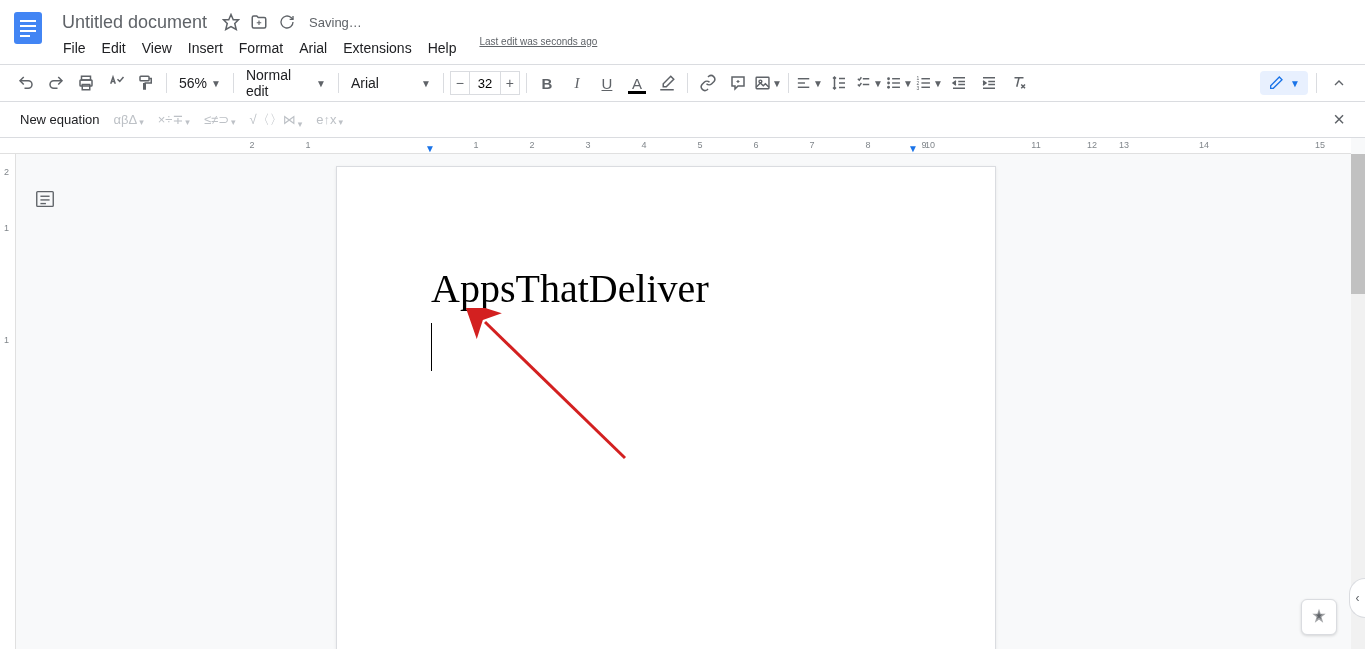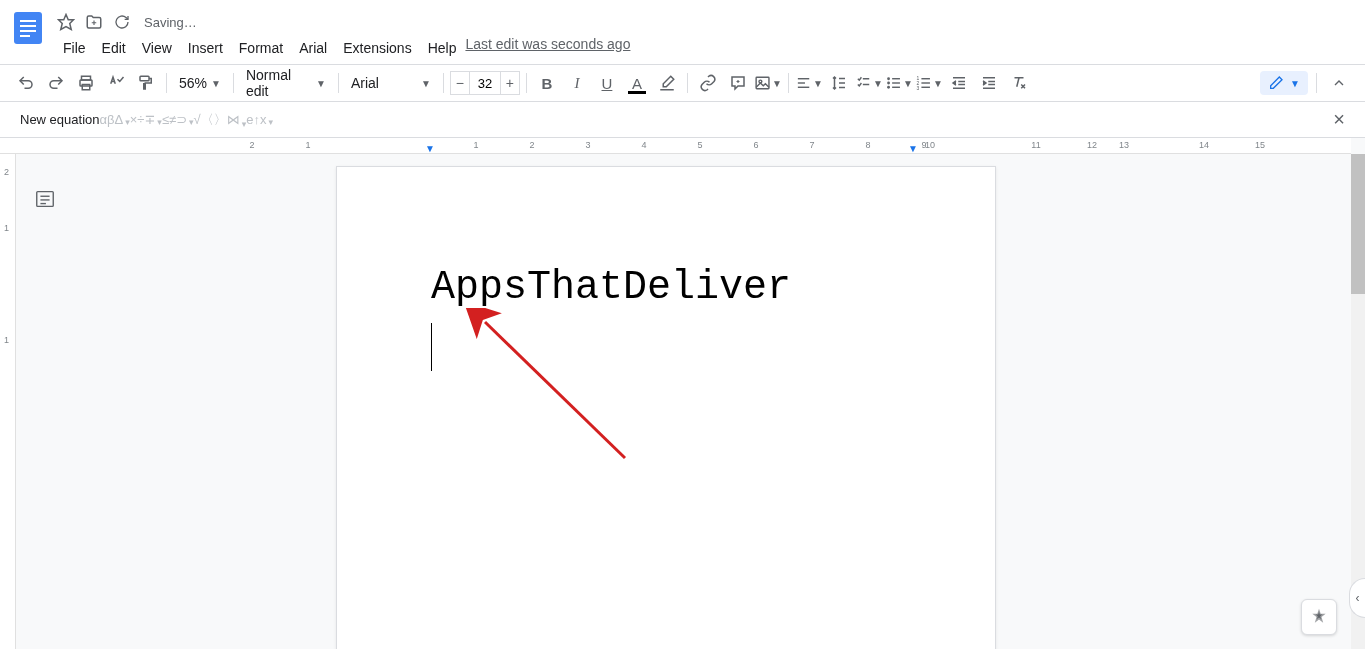--- a/index.html
+++ b/index.html
@@ -7,47 +7,47 @@
 .header{display:flex;align-items:flex-start;padding:8px 16px 0 8px;height:64px}
 .logo{width:40px;height:40px;margin-right:8px;display:flex;align-items:center;justify-content:center}
 .logo svg{width:36px;height:36px}
 .title-area{flex:1}
 .title-row{display:flex;align-items:center;gap:8px;height:28px}
 .doc-title{font-size:18px;color:#5f6368;padding:2px 6px}
 .title-icon{width:20px;height:20px;display:flex;align-items:center;justify-content:center;color:#5f6368;cursor:pointer}
 .saving{font-size:13px;color:#5f6368;margin-left:4px}
 .menu-row{display:flex;gap:2px;height:28px;}
 .menu-item{font-size:14px;color:#202124;padding:4px 7px;cursor:pointer;border-radius:4px}
-.last-edit{font-size:14px;color:#5f6368;text-decoration:underline;cursor:pointer}
+.last-edit{font-size:10px;color:#5f6368;text-decoration:underline;margin-left:14px;cursor:pointer}
 .header-right{display:flex;align-items:center;gap:16px;padding-top:6px}
 .comment-icon{width:24px;height:24px;color:#5f6368;cursor:pointer}
 .share-btn{background:#1a73e8;color:#fff;border:none;border-radius:4px;padding:9px 20px;font-size:14px;font-weight:500;display:flex;align-items:center;gap:8px;cursor:pointer}
 .avatar{width:32px;height:32px;border-radius:50%;background:linear-gradient(135deg,#ddd 40%,#bbb);cursor:pointer;overflow:hidden;display:flex;align-items:center;justify-content:center}
 .toolbar{height:38px;border-top:1px solid #dadce0;border-bottom:1px solid #dadce0;display:flex;align-items:center;padding:0 12px;gap:2px;background:#fff}
 .tb-btn{width:28px;height:28px;display:flex;align-items:center;justify-content:center;color:#5f6368;cursor:pointer;border-radius:4px;position:relative}
 .tb-sep{width:1px;height:20px;background:#dadce0;margin:0 4px}
 .tb-select{display:flex;align-items:center;gap:4px;padding:0 6px;height:28px;cursor:pointer;font-size:14px;color:#202124}
 .tb-dd{font-size:10px;color:#5f6368}
 .font-size-box{display:flex;align-items:center;border:none}
 .fs-btn{width:20px;height:24px;border:1px solid #dadce0;display:flex;align-items:center;justify-content:center;cursor:pointer;font-size:14px;color:#5f6368}
 .fs-input{width:30px;height:24px;border:1px solid #dadce0;border-left:none;border-right:none;text-align:center;font-size:13px}
 .tb-right{margin-left:auto;display:flex;align-items:center;gap:4px}
 .edit-pill{background:#e8f0fe;border-radius:4px;padding:4px 8px;display:flex;align-items:center;gap:6px;cursor:pointer}
-.equation-bar{height:36px;border-bottom:1px solid #dadce0;display:flex;align-items:center;padding:0 20px;font-size:13px}
+.equation-bar{height:36px;border-bottom:1px solid #dadce0;display:flex;align-items:center;padding:0 20px;gap:14px;font-size:13px}
 .eq-new{color:#202124;font-weight:500;cursor:pointer}
 .eq-opt{color:#bdc1c6;cursor:pointer;font-size:13px;display:flex;align-items:flex-end;gap:2px}
 .eq-close{margin-left:auto;color:#5f6368;cursor:pointer;font-size:20px;font-weight:300}
 .canvas{background:#f8f9fa;height:511px;position:relative;overflow:hidden}
 .ruler-h{position:absolute;top:0;left:0;right:14px;height:16px;background:#fff;border-bottom:1px solid #e0e0e0;font-size:9px;color:#80868b;overflow:hidden}
 .ruler-tick{position:absolute;top:2px;transform:translateX(-50%)}
 .ruler-v{position:absolute;top:16px;left:0;width:16px;bottom:0;background:#fff;border-right:1px solid #e0e0e0;font-size:9px;color:#80868b}
 .ruler-v-tick{position:absolute;left:4px;transform:translateY(-50%)}
 .page{position:absolute;left:336px;top:28px;width:660px;height:856px;background:#fff;border:1px solid #dadce0;box-shadow:0 1px 3px rgba(0,0,0,.08)}
 .outline-btn{position:absolute;left:34px;top:50px;width:26px;height:26px;color:#5f6368;cursor:pointer}
-.doc-text{position:absolute;left:94px;top:98px;font-size:40px;color:#000;font-family:Liberation Mono, monospace}
+.doc-text{position:absolute;left:94px;top:98px;font-size:40px;color:#000;font-family:Liberation Serif, serif}
 .cursor-line{position:absolute;left:94px;top:156px;width:1px;height:48px;background:#000}
 .annotation{position:absolute;left:330px;top:320px;width:640px;font-family:'Comic Sans MS',cursive;font-size:30px;color:#d32020;text-align:center;line-height:1.5}
 .arrow-svg{position:absolute;left:465px;top:170px;pointer-events:none}
 .explore-btn{position:absolute;right:28px;bottom:14px;width:36px;height:36px;background:#fff;border:1px solid #dadce0;border-radius:6px;box-shadow:0 1px 3px rgba(0,0,0,.15);display:flex;align-items:center;justify-content:center;cursor:pointer;color:#5f6368}
 .side-tab{position:absolute;right:0;top:440px;width:16px;height:40px;background:#fff;border:1px solid #dadce0;border-right:none;border-radius:20px 0 0 20px;display:flex;align-items:center;justify-content:center;cursor:pointer;color:#5f6368;font-size:12px}
 .scrollbar{position:absolute;right:0;top:16px;width:14px;bottom:0;background:#f1f1f1}
 .scroll-thumb{position:absolute;top:0;width:100%;height:140px;background:#c1c1c1;border-radius:0}
 .indent-marker{position:absolute;top:5px;color:#1a73e8;font-size:10px}
 .text-color-underline{position:absolute;bottom:3px;left:5px;right:5px;height:3px;background:#000}
 </style>
@@ -59,20 +59,21 @@
     <svg viewBox="0 0 36 36">
         <rect x="4" y="2" width="28" height="32" rx="3" fill="#4285f4"></rect>
         <rect x="10" y="10" width="16" height="2" fill="#fff"></rect>
         <rect x="10" y="15" width="16" height="2" fill="#fff"></rect>
         <rect x="10" y="20" width="16" height="2" fill="#fff"></rect>
         <rect x="10" y="25" width="10" height="2" fill="#fff"></rect>
       </svg>
   </div>
   <div class="title-area">
     <div class="title-row">
+      <span class="doc-title">Untitled document</span>
       <span class="title-icon">
           <svg width="18" height="18" viewBox="0 0 24 24" fill="none" stroke="currentColor" stroke-width="2">
             <polygon points="12,2 15,9 22,9 17,14 19,22 12,18 5,22 7,14 2,9 9,9"></polygon>
           </svg>
         </span>
       <span class="title-icon">
           <svg width="18" height="18" viewBox="0 0 24 24" fill="none" stroke="currentColor" stroke-width="2">
             <path d="M3 6v12a2 2 0 002 2h14a2 2 0 002-2V8a2 2 0 00-2-2h-8l-2-2H5a2 2 0 00-2 2z"></path>
             <path d="M12 10v6m-3-3h6" stroke-width="1.5"></path>
           </svg>
@@ -308,21 +309,21 @@
     <span class="ruler-tick" style="left:700px">5</span>
     <span class="ruler-tick" style="left:756px">6</span>
     <span class="ruler-tick" style="left:812px">7</span>
     <span class="ruler-tick" style="left:868px">8</span>
     <span class="ruler-tick" style="left:924px">9</span>
     <span class="ruler-tick" style="left:930px">10</span>
     <span class="ruler-tick" style="left:1036px">11</span>
     <span class="ruler-tick" style="left:1092px">12</span>
     <span class="ruler-tick" style="left:1124px">13</span>
     <span class="ruler-tick" style="left:1204px">14</span>
-    <span class="ruler-tick" style="left:1260px">15</span>
+    <span class="ruler-tick" style="left:1320px">15</span>
     <span class="indent-marker" style="left:425px">▼</span>
     <span class="indent-marker" style="left:908px">▼</span>
   </div>
   <div class="ruler-v">
     <span class="ruler-v-tick" style="top:18px">2</span>
     <span class="ruler-v-tick" style="top:74px">1</span>
     <span class="ruler-v-tick" style="top:186px">1</span>
   </div>
   <span class="outline-btn"><svg width="22" height="22" viewBox="0 0 24 24" fill="none" stroke="currentColor" stroke-width="1.5">
         <rect x="3" y="4" width="18" height="16" rx="1"></rect>

